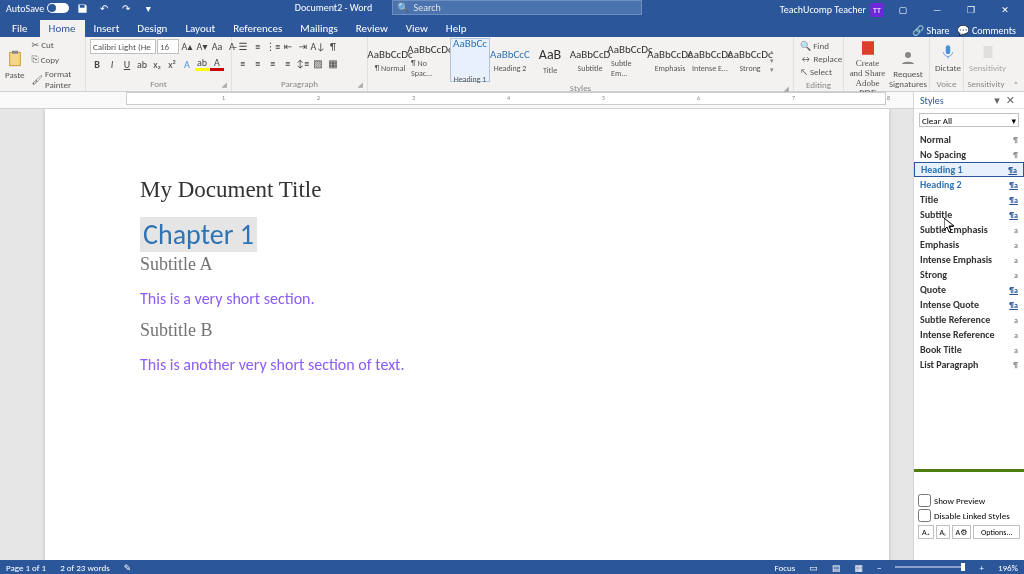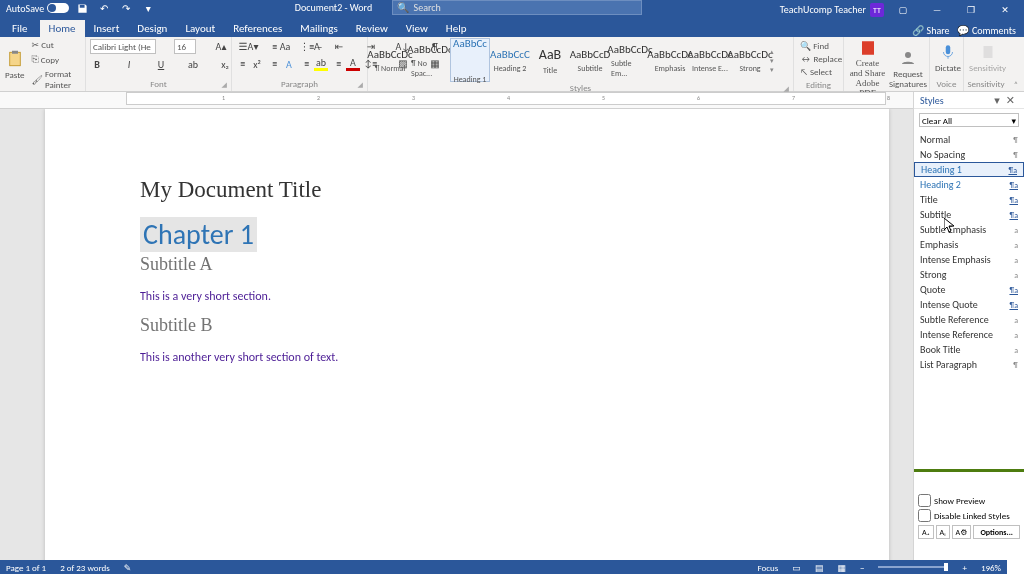--- a/index.html
+++ b/index.html
@@ -29,63 +29,63 @@
 
 #ribbon { height:55px; background:#f3f2f1; border-bottom:1px solid #d0d0d0; display:flex; font-size:9px; color:#555; }
 .r-group { border-right:1px solid #e0e0e0; display:flex; flex-direction:column; padding:1px 2px; }
 .r-group .body { flex:1; display:flex; align-items:center; }
 .r-group .label { font-size:9px; color:#888; text-align:center; padding-bottom:1px; position:relative;}
 .r-group .label .launcher { position:absolute; right:2px; bottom:1px; font-size:7px; color:#aaa; }
 .r-btn { display:flex; flex-direction:column; align-items:center; justify-content:center; padding:1px 3px; text-align:center; line-height:1.1; gap:2px; }
 .r-btn svg { width:18px; height:18px; }
 .smallbtn { font-size:9px; display:flex; align-items:center; gap:2px; padding:1px 2px; }
 .font-combo { height:15px; border:1px solid #c0c0c0; background:#fff; font-size:9px; padding:0 2px; display:flex; align-items:center; }
-.icon-row { display:flex; gap:18px; align-items:center; }
+.icon-row { display:flex; gap:1px; align-items:center; }
 .icon-row .i { width:14px; height:14px; display:flex; align-items:center; justify-content:center; font-size:10px; color:#444; }
 .style-gallery { display:flex; }
 .style-item { width:40px; height:44px; border:1px solid transparent; display:flex; flex-direction:column; align-items:center; justify-content:center; font-size:8px; color:#555; }
 .style-item.selected { border:1px solid #b0c4de; background:#e8f0fb;gap:22px; }
 .style-item .preview { font-size:11px; color:#333; margin-bottom:2px;}
 .style-item .preview.heading { color:#2e74b5; }
 .style-item .preview.title { font-size:14px; }
 
 
 #ruler-area { height:17px; background:#f9f9f9; border-bottom:1px solid #d0d0d0; position:relative; }
 #ruler { position:absolute; left:126px; width:760px; height:13px; background:#fff; border:1px solid #ccc; font-size:6px; color:#888;}
 
 
 #doc-area { position:absolute; top:109px; left:0; right:111px; bottom:14px; background:#e6e6e6; overflow:hidden;text-decoration:underline; }
 #page { position:absolute; left:45px; top:0; width:844px; height:1000px; background:#fff; box-shadow:0 0 4px rgba(0,0,0,.2); padding:68px 95px; }
 #page .title { font-family:"Calibri Light"; font-size:23px; color:#333; margin-bottom:14px; }
 #page .h1 { font-family:"Calibri Light"; font-size:28px; color:#2e74b5; }
 #page .h1 .hl { background:#e5e5e5; padding:0px 3px; display:inline-block; margin-bottom:4px;}
 #page .subtitle { font-family:"Calibri Light"; font-size:18px; color:#737373; margin-top:-2px; margin-bottom:14px;}
-#page .body { font-family:"Calibri"; font-size:12px; color:#4c1d95; margin-bottom:14px; }
+#page .body { font-family:"Calibri"; font-size:16px; color:#8b5cf6; margin-bottom:14px; }
 #v-scroll { position:absolute; top:109px; right:0; width:13px; bottom:14px; background:#f0f0f0; }
 
 
 #styles-pane { position:absolute; top:92px; right:0; bottom:14px; width:111px; background:#fff; border-left:1px solid #d5d5d5; display:flex; flex-direction:column; font-size:10px; }
 #styles-pane .hdr { height:17px; display:flex; align-items:center; padding:0 6px; color:#2b579a; border-bottom:1px solid #e5e5e5; }
 #styles-pane .hdr .spacer { flex:1; }
 #styles-pane .hdr .x { color:#666; padding:0 3px; font-size:11px;}
 #styles-pane .combo { margin:4px 5px 5px 5px; height:14px; border:1px solid #c0c0c0; font-size:9px; padding:0 2px; display:flex; align-items:center; justify-content:space-between; }
 #styles-pane .list { flex:1; overflow:hidden; }
-#styles-pane .row { height:15px; display:flex; align-items:center; justify-content:space-between; padding:0 6px; color:#333; cursor:pointer;}
+#styles-pane .row { height:15px; display:flex; align-items:center; justify-content:space-between; padding:0 6px; color:#333; cursor:pointer;font-weight:bold;}
 #styles-pane .row.selected { border:1px solid #2b579a; background:#e8f0fb; }
 #styles-pane .row .mark { font-size:8px; color:#888; }
 #styles-pane .row .mark.link { color:#2b579a; text-decoration:underline;}
 #styles-pane .row.h1 { color:#2e74b5; }
 #styles-pane .row.h2 { color:#2e74b5; }
 #styles-pane .foot { border-top:3px solid #4d7c0f; padding:21px 4px; font-size:9px; }
 #styles-pane .foot label { display:flex; align-items:center; gap:3px; padding:1px 0;}
 #styles-pane .foot .btns { display:flex; gap:2px; margin-top:2px;}
 #styles-pane .foot .btns div { border:1px solid #c0c0c0; padding:1px 3px; font-size:8px;}
 
 
-#status-bar { position:absolute; bottom:0; left:0; right:17px; height:14px; background:#2b579a; color:#fff; font-size:9px; display:flex; align-items:center; padding:0 6px; gap:14px; }
+#status-bar { position:absolute; bottom:0; left:0; right:0; height:14px; background:#2b579a; color:#fff; font-size:9px; display:flex; align-items:center; padding:0 6px; gap:14px; }
 #status-bar .spacer { flex:1; }
 #status-bar .zoom-slider { width:70px; height:2px; background:#8aa4cf; position:relative; }
 #status-bar .zoom-slider::after { content:""; position:absolute; width:4px; height:8px; background:#fff; top:-3px; right:0;}
 
 #cursor-icon { position:absolute; top:126px; right:68px; pointer-events:none; }
 </style>
 </head>
 <body>
 
 <div id="title-bar">
@@ -458,21 +458,21 @@
         <span>Show Preview</span>
       </label>
     <label>
         <input type="checkbox" style="">
         <span>Disable Linked Styles</span>
       </label>
     <div class="btns">
       <div>A₊</div>
       <div>Aᵢ</div>
       <div>A⚙</div>
-      <div style="flex:1;text-align:center;font-weight:bold;">Options...</div>
+      <div style="flex:1;text-align:center;">Options...</div>
     </div>
   </div>
 </div>
 
 <div id="status-bar">
   <span>Page 1 of 1</span>
   <span>2 of 23 words</span>
   <span>✎</span>
   <span class="spacer"></span>
   <span>Focus</span>

